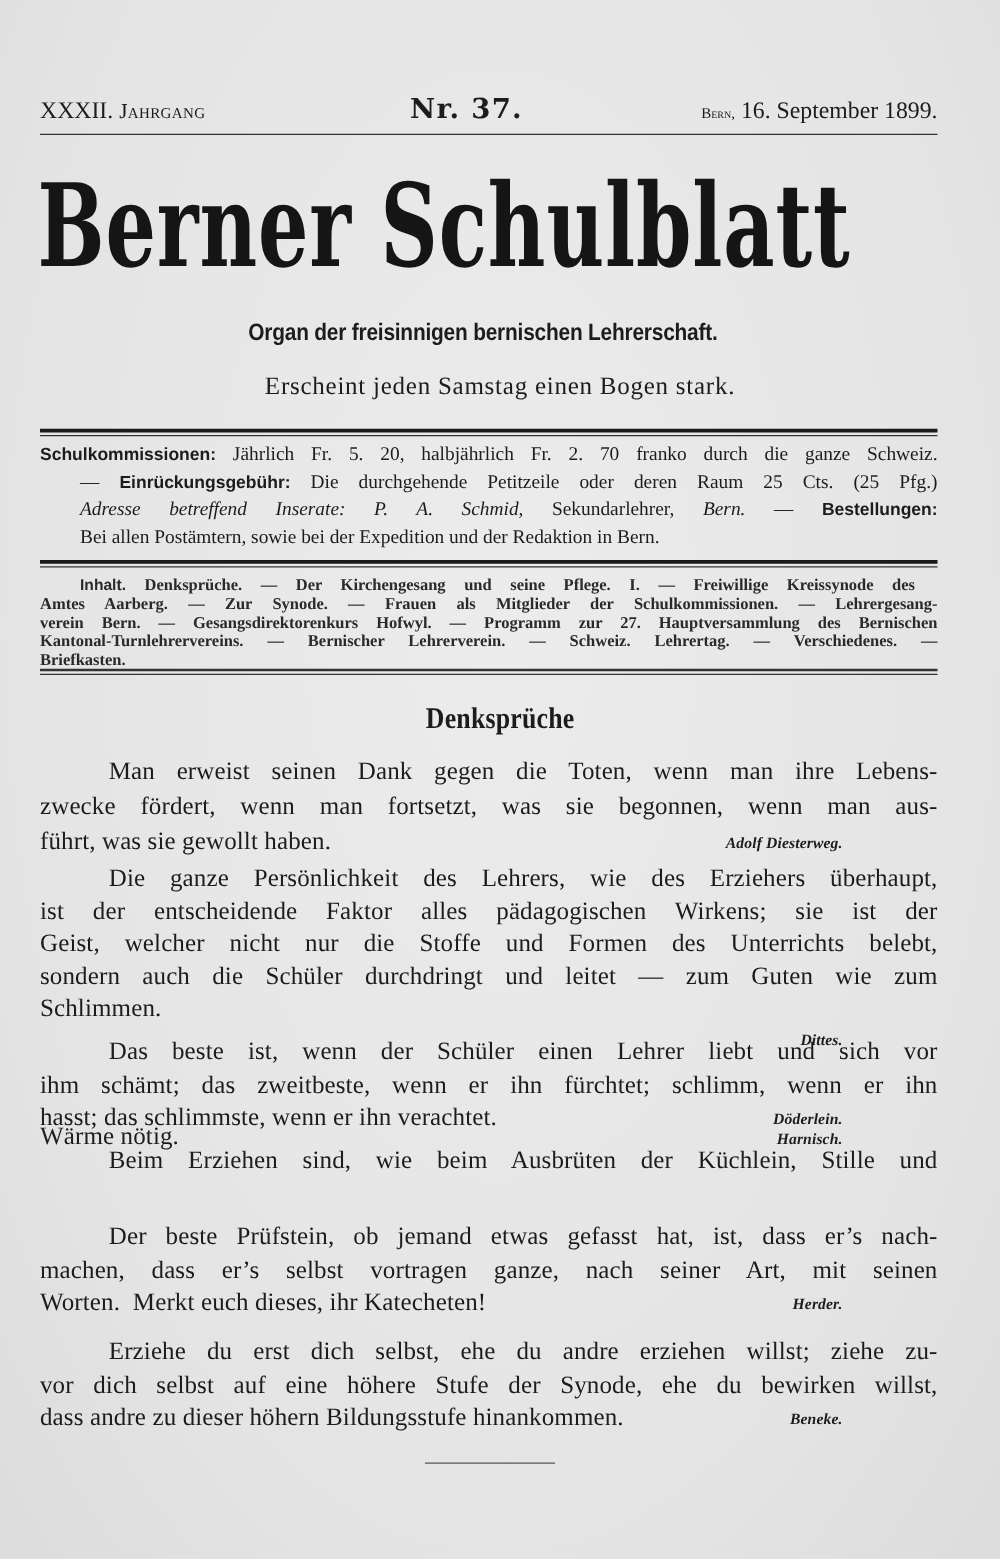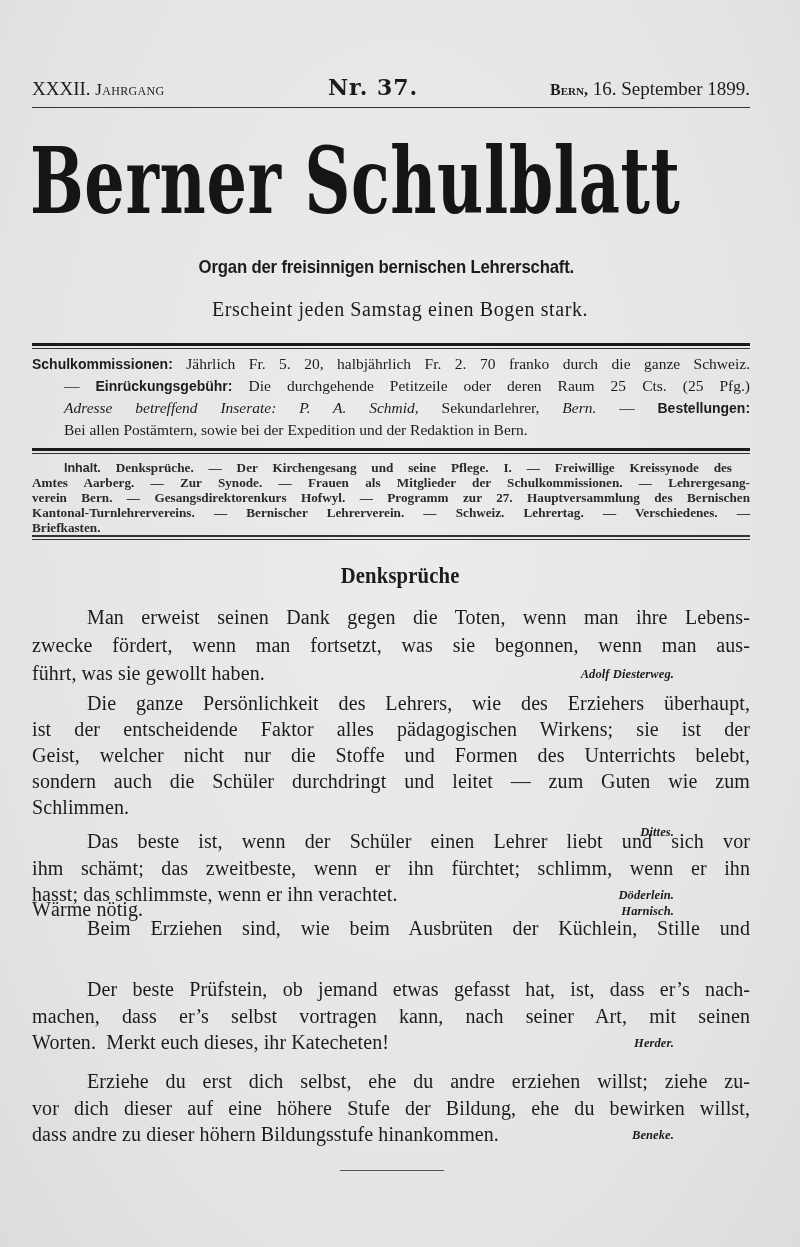--- a/index.html
+++ b/index.html
@@ -12,21 +12,21 @@
   .page { position: absolute; left: 0; top: 0; width: 800px; height: 1247px;
     background: radial-gradient(ellipse at 50% 40%, #ececec 0%, #e4e4e4 70%, #dcdcdc 100%); }
   .abs { position: absolute; white-space: nowrap; }
 
   
   .mast-row { left: 32px; top: 74px; width: 718px; height: 30px; font-size: 19px; }
   .mast-left { position: absolute; left: 0; top: 4px; }
   .mast-left .sc { font-variant: small-caps; font-size: 17px; letter-spacing: 0.3px; }
   .mast-mid { position: absolute; left: 296px; top: 0; font-family: "DejaVu Serif", serif; font-weight: bold; font-size: 22px; letter-spacing: 1px; }
   .mast-right { position: absolute; right: 0; top: 4px; }
-  .mast-right .sc { font-variant: small-caps; font-size: 16px; font-weight: bold; }
+  .mast-right .sc { font-variant: small-caps; font-size: 12px; }
   .rule-thin { position: absolute; height: 1px; background: #333; }
 
   
   .title {
     left: 30px; top: 128px; width: 722px; height: 106px;
     font-family: "DejaVu Serif", serif; font-weight: bold;
     font-size: 92px; line-height: 106px; color: #151515;
     transform-origin: left top; transform: scaleX(0.69);
     letter-spacing: 1px;
   }
@@ -140,27 +140,27 @@
     <span class="attr" style="top:1px;">Döderlein.</span>
   </div>
 
   <div class="abs bl indent just" style="top:915px;">Beim Erziehen sind, wie beim Ausbrüten der Küchlein, Stille und</div>
   <div class="abs bl last" style="top:896px;font-family:Liberation Serif, serif;">
     <span>Wärme nötig.</span>
     <span class="attr" style="top:2px;">Harnisch.</span>
   </div>
 
   <div class="abs bl indent just" style="top:976px;">Der beste Prüfstein, ob jemand etwas gefasst hat, ist, dass er’s nach-</div>
-  <div class="abs bl just" style="top:1003px;">machen, dass er’s selbst vortragen kann, nach seiner Art, mit seinen</div>
+  <div class="abs bl just" style="top:1003px;">machen, dass er’s selbst vortragen ganze, nach seiner Art, mit seinen</div>
   <div class="abs bl last" style="top:1029px;">
     <span style="white-space:pre;">Worten.  Merkt euch dieses, ihr Katecheten!</span>
     <span class="attr" style="top:1px;">Herder.</span>
   </div>
 
   <div class="abs bl indent just" style="top:1068px;">Erziehe du erst dich selbst, ehe du andre erziehen willst; ziehe zu-</div>
-  <div class="abs bl just" style="top:1095px;">vor dich dieser auf eine höhere Stufe der Bildung, ehe du bewirken willst,</div>
+  <div class="abs bl just" style="top:1095px;">vor dich selbst auf eine höhere Stufe der Synode, ehe du bewirken willst,</div>
   <div class="abs bl last" style="top:1121px;">
     <span>dass andre zu dieser höhern Bildungsstufe hinankommen.</span>
     <span class="attr" style="top:1px;">Beneke.</span>
   </div>
 
   <div class="center-rule"></div>
 </div>
 
 </body></html>

